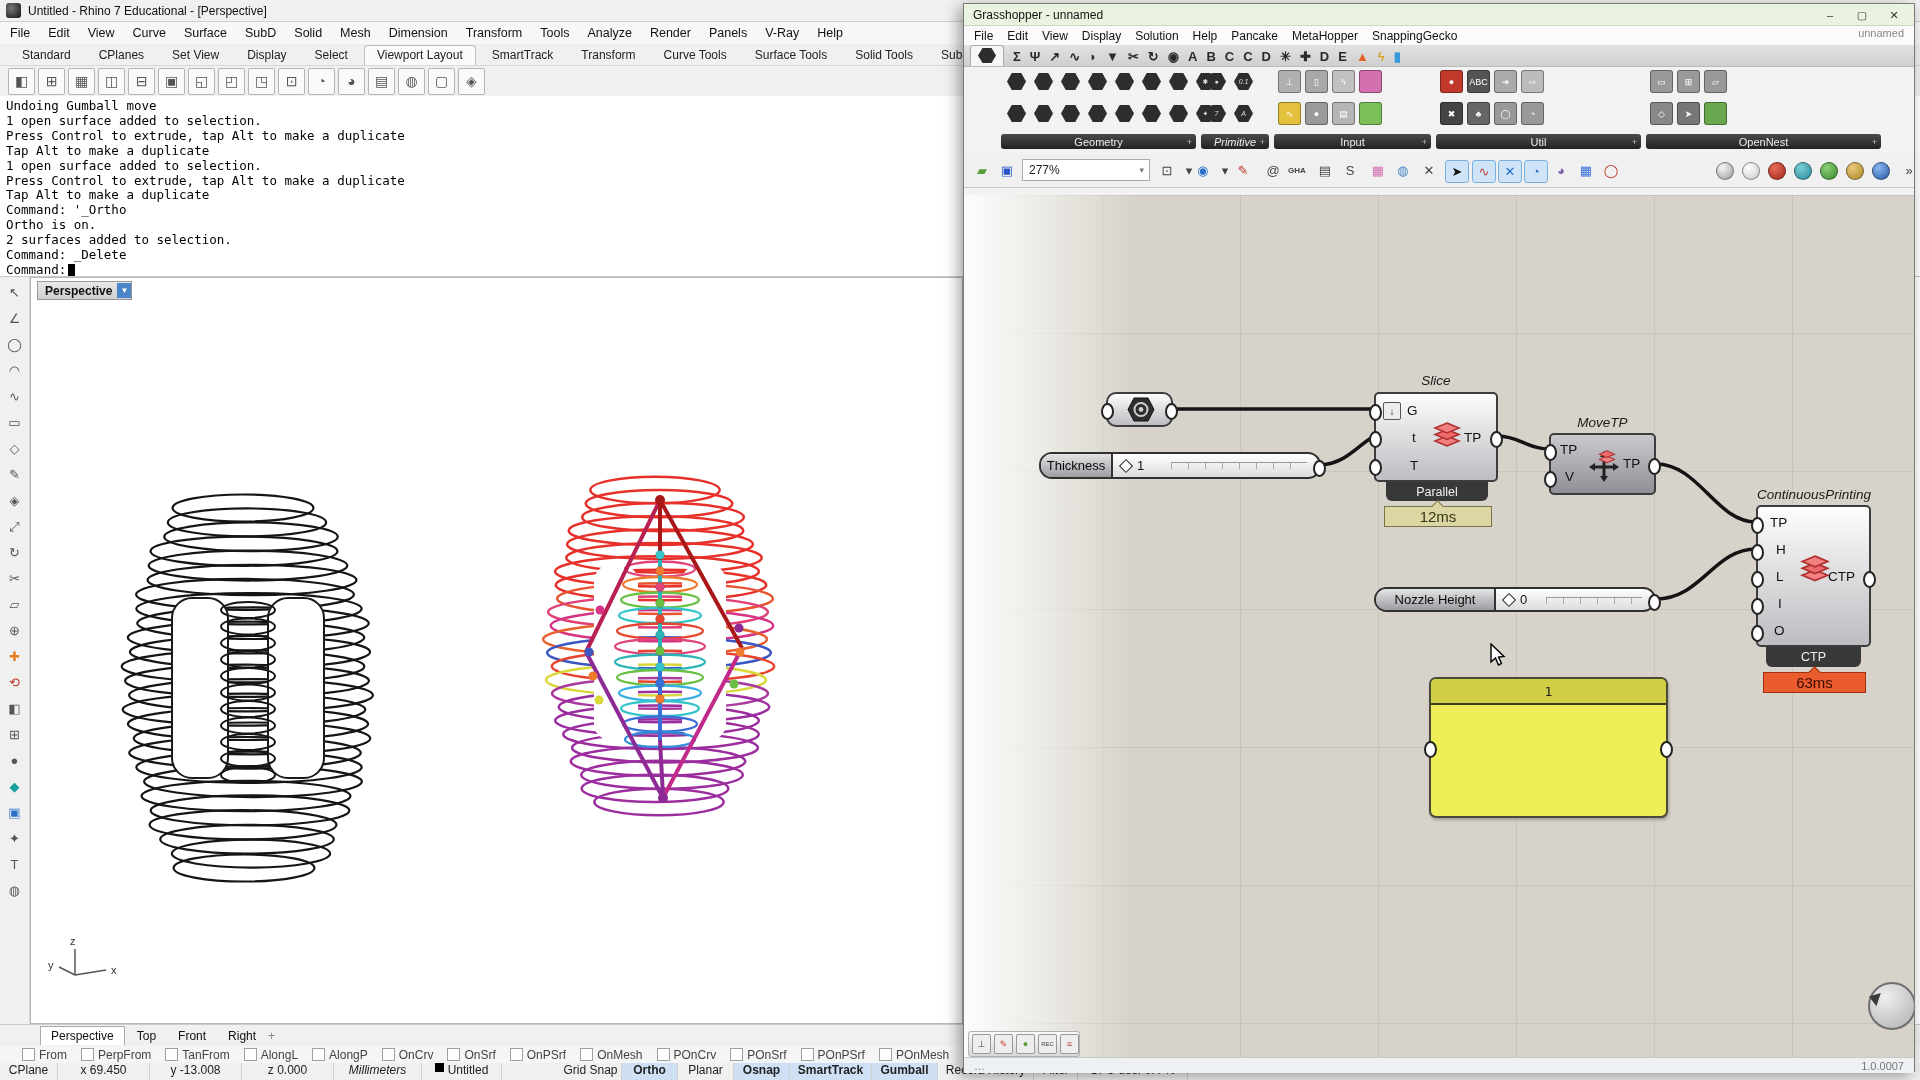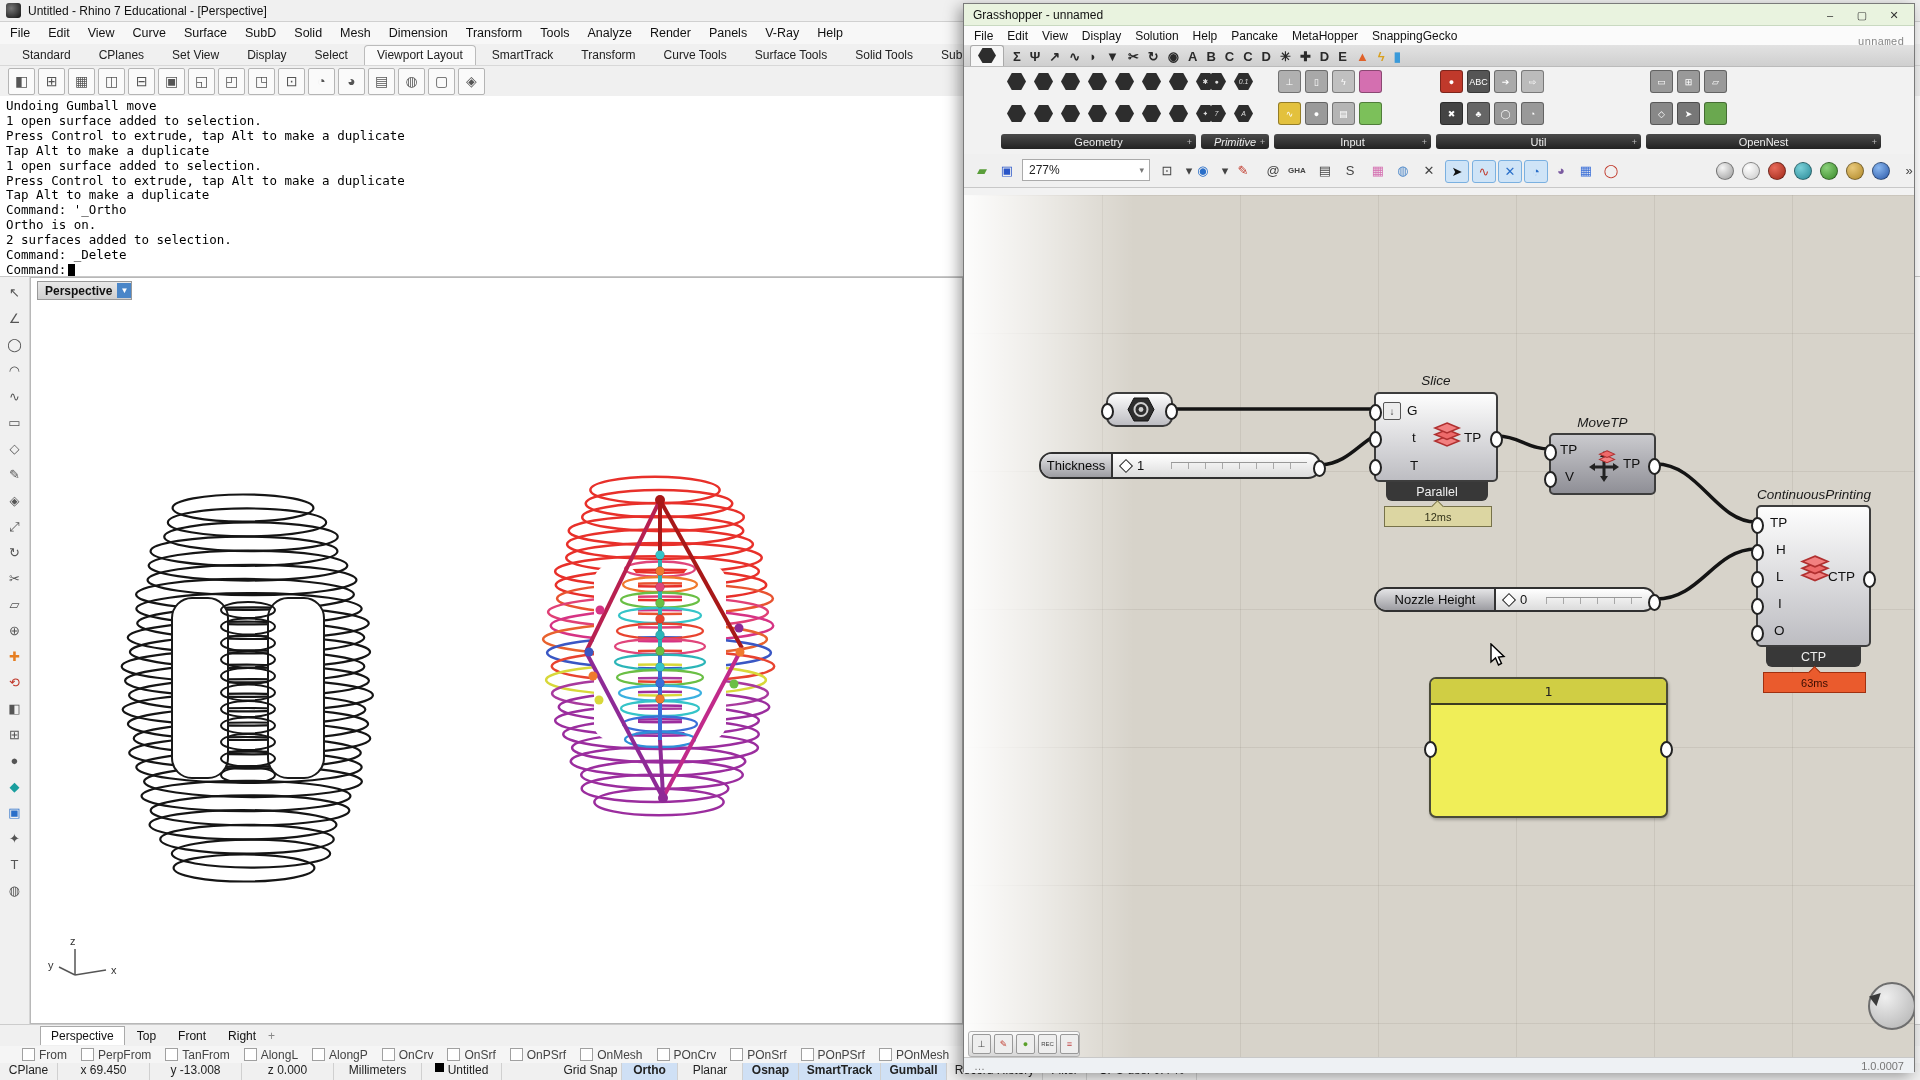--- a/index.html
+++ b/index.html
@@ -50,21 +50,21 @@
   .swatch{width:9px;height:9px;background:#000;display:inline-block;}
   
   #gh{left:963px;top:3px;width:952px;height:1069px;background:#f2f2f2;border:1px solid #7a7a7a;
       box-shadow:-4px 4px 14px rgba(0,0,0,.38);box-sizing:border-box;}
   #gh-title{left:0;top:0;width:100%;height:22px;background:#e9f3df;border-bottom:1px solid #c9d9c1;display:flex;
             align-items:center;font-size:12px;padding-left:9px;box-sizing:border-box;}
   #gh-winbtns{position:absolute;right:4px;top:0;height:22px;display:flex;}
   .wbtn{width:32px;height:22px;display:flex;align-items:center;justify-content:center;font-size:11px;color:#333;}
   #gh-menubar{left:0;top:22px;width:100%;height:19px;background:#fbfbfb;display:flex;align-items:center;gap:14px;
               padding-left:10px;font-size:12px;box-sizing:border-box;}
-  #gh-docname{position:absolute;right:10px;top:32px;font-size:11px;color:#888;font-family:Liberation Mono, monospace;}
+  #gh-docname{position:absolute;right:10px;top:23px;font-size:11px;color:#888;}
   #gh-tabstrip{left:0;top:41px;width:100%;height:22px;background:linear-gradient(#e2e2e2,#cfcfcf);display:flex;
                align-items:flex-end;gap:9px;padding-left:6px;box-sizing:border-box;border-bottom:1px solid #bbb;}
   .ghtab{font-size:13px;font-weight:bold;color:#2a2a2a;padding-bottom:2px;}
   .ghtab.sel{background:#f6f6f6;border:1px solid #aaa;border-bottom:none;border-radius:3px 3px 0 0;
              padding:2px 7px 3px;}
   .hexi{width:18px;height:15px;background:#2d2d2d;clip-path:polygon(25% 0,75% 0,100% 50%,75% 100%,25% 100%,0 50%);
         display:flex;align-items:center;justify-content:center;color:#ddd;font-size:7px;}
   #gh-palette{left:0;top:63px;width:100%;height:87px;background:#f2f2f2;border-bottom:1px solid #cfcfcf;}
   .pgroup{position:absolute;top:2px;height:82px;}
   .pglabel{position:absolute;bottom:2px;left:0;right:0;height:15px;background:linear-gradient(#4a4a4a,#222);
@@ -95,21 +95,21 @@
   .node.dark{background:linear-gradient(180deg,#cacace,#8f8f96);}
   .plabel{position:absolute;font-size:13.5px;color:#111;}
   .nodelabel{position:absolute;font-style:italic;font-size:13.5px;color:#1a1a1a;text-align:center;}
   .nub{position:absolute;width:9px;height:13px;background:#fff;border:2px solid #222;border-radius:50%;}
   .nub.l{left:-7px;} .nub.r{right:-7px;}
   .grafticon{position:absolute;width:16px;height:16px;border:1.5px solid #555;border-radius:2px;background:#ececec;
              font-size:10px;font-weight:bold;color:#333;display:flex;align-items:center;justify-content:center;}
   .layers{position:absolute;}
   .ntab{position:absolute;background:#383838;color:#f0f0f0;font-size:12.5px;display:flex;align-items:center;
         justify-content:center;border-radius:0 0 6px 6px;}
-  .badge{position:absolute;font-size:11px;display:flex;align-items:center;justify-content:center;
+  .badge{position:absolute;font-size:15px;display:flex;align-items:center;justify-content:center;
          border:1.5px solid #77724a;background:#dcd6a2;color:#33331a;}
   .badge:before{content:"";position:absolute;top:-5px;left:50%;margin-left:-5px;width:8px;height:8px;
          transform:rotate(45deg);background:inherit;border-left:1.5px solid;border-top:1.5px solid;border-color:inherit;}
   .badge.alert{background:#ea5b2d;border-color:#a03010;color:#3a0d00;}
   .slider{position:absolute;height:27px;border:2px solid #303030;border-radius:13px;background:linear-gradient(#fff,#dcdcdc);
           box-sizing:border-box;display:flex;}
   .sllabel{background:linear-gradient(#e4e4e6,#9d9da2);border-right:2px solid #333;border-radius:11px 0 0 11px;
            display:flex;align-items:center;justify-content:center;font-size:13px;color:#0a0a0a;}
   .sltrack{position:relative;flex:1;display:flex;align-items:center;padding-left:8px;font-size:13px;color:#111;gap:6px;}
   .diam{width:8px;height:8px;border:1.5px solid #222;background:#fff;transform:rotate(45deg);display:inline-block;}
@@ -422,35 +422,35 @@
         </span>
         <span class="scell" style="width: 92px;">
           <span>x 69.450</span>
         </span>
         <span class="scell" style="width: 92px;">
           <span>y -13.008</span>
         </span>
         <span class="scell" style="width: 92px;">
           <span>z 0.000</span>
         </span>
-        <span class="scell" style="width: 88px;">
+        <span class="scell" style="width: 88px; font-style: italic;">
           <span>Millimeters</span>
         </span>
         <span class="scell" style="width: 80px;">
           <span class="swatch"></span>
           <span>Untitled</span>
         </span>
         <span class="scell" style="width: 58px; border-right: none;"></span>
         <span class="scell" style="width: 62px;">
           <span>Grid Snap</span>
         </span>
         <span class="scell hl" style="width: 56px;">
           <span>Ortho</span>
         </span>
-        <span class="scell" style="width: 65px;">
+        <span class="scell" style="width: 56px;">
           <span>Planar</span>
         </span>
         <span class="scell hl" style="width: 56px;">
           <span>Osnap</span>
         </span>
         <span class="scell hl" style="width: 82px;">
           <span>SmartTrack</span>
         </span>
         <span class="scell hl" style="width: 66px;">
           <span>Gumball</span>

